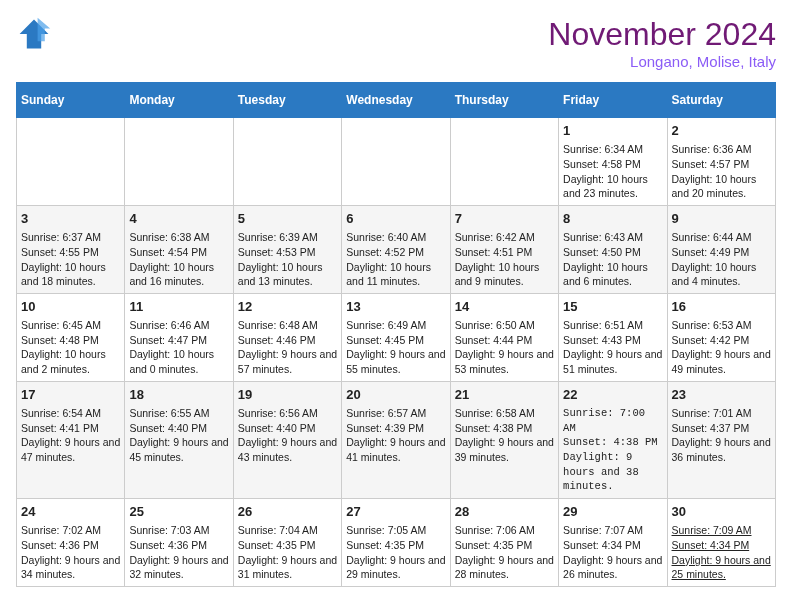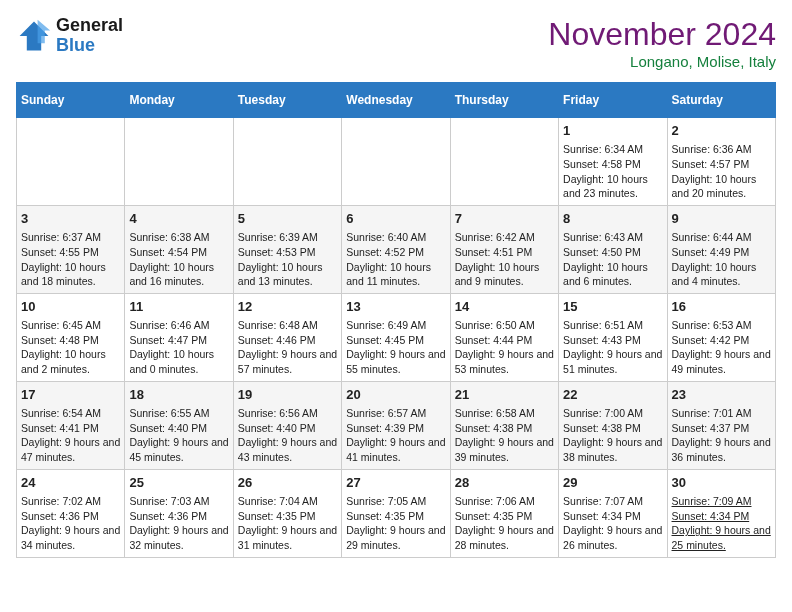--- a/index.html
+++ b/index.html
@@ -35,21 +35,21 @@
     .title-block {
       text-align: right;
     }
     .month-title {
       font-size: 32px;
       font-weight: normal;
       color: #701a75;
     }
     .subtitle {
       font-size: 15px;
-      color: #15803d;
+      color: #8b5cf6;
     }
     table {
       width: 100%;
       border-collapse: collapse;
       font-size: 11px;
     }
     thead tr th {
       background: #2b79c2;
       color: #fff;
       padding: 10px 4px;
@@ -88,28 +88,20 @@
   </style>
 </head>
 <body>
 
 <div class="header">
   <div class="logo">
     <svg class="logo-icon" viewBox="0 0 40 40">
       <polygon points="20,4 36,20 28,20 28,36 12,36 12,20 4,20" fill="#2b79c2"></polygon>
       <polygon points="24,2 38,14 32,14 32,28 24,28 24,2" fill="#4aa0e8" opacity="0.7"></polygon>
     </svg>
-    <div>
-      <div class="logo-text">
-        <span>General</span>
-      </div>
-      <div class="logo-text logo-blue">
-        <span>Blue</span>
-      </div>
-    </div>
   </div>
   <div class="title-block">
     <div class="month-title">November 2024</div>
     <div class="subtitle">Longano, Molise, Italy</div>
   </div>
 </div>
 
 <table>
   <thead>
     <tr>
@@ -256,21 +248,21 @@
 Daylight: 9 hours and 41 minutes.</div>
         </td>
         <td>
           <span class="day-num">21</span>
           <div class="day-info" style="white-space: pre-line;">Sunrise: 6:58 AM
 Sunset: 4:38 PM
 Daylight: 9 hours and 39 minutes.</div>
         </td>
         <td>
           <span class="day-num">22</span>
-          <div class="day-info" style="white-space: pre-line;">Sunrise: 7:00 AM
+          <div class="day-info" style="white-space: pre-line; font-family: Liberation Mono, monospace;">Sunrise: 7:00 AM
 Sunset: 4:38 PM
 Daylight: 9 hours and 38 minutes.</div>
         </td>
         <td>
           <span class="day-num">23</span>
           <div class="day-info" style="white-space: pre-line;">Sunrise: 7:01 AM
 Sunset: 4:37 PM
 Daylight: 9 hours and 36 minutes.</div>
         </td>
       </tr>

